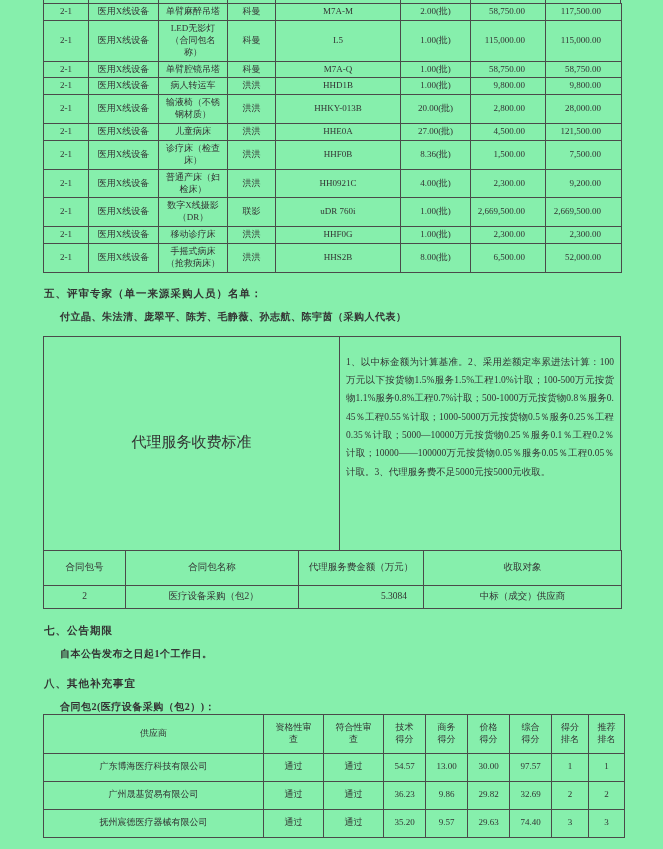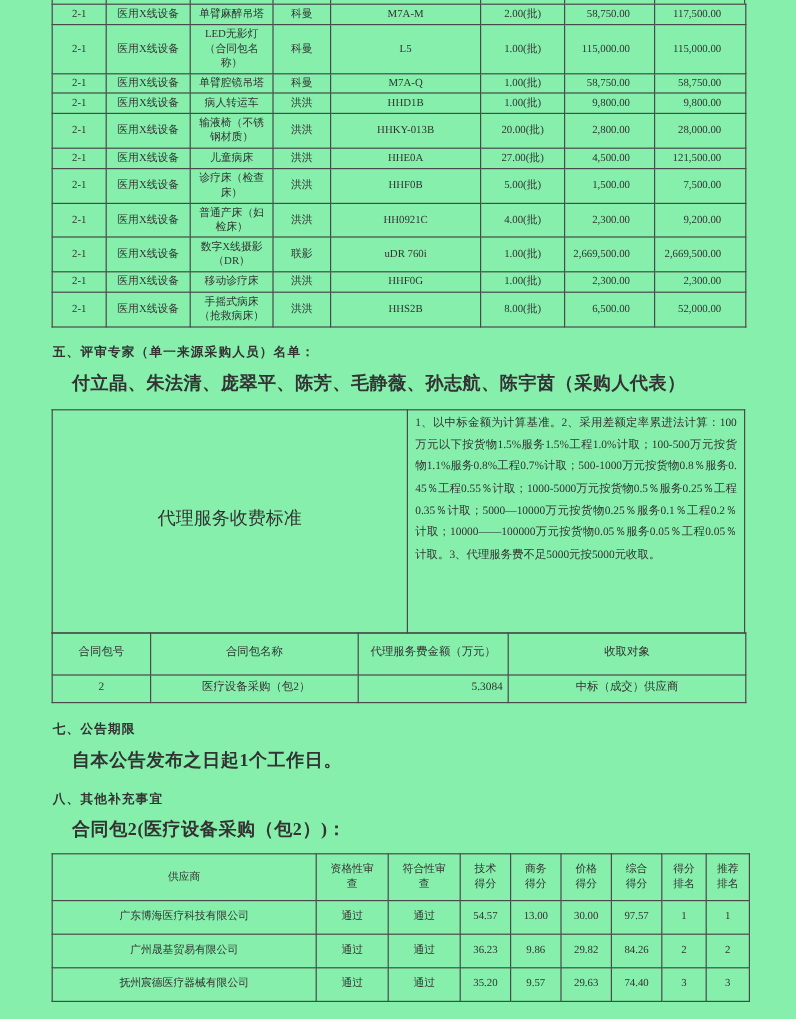--- a/index.html
+++ b/index.html
@@ -12,31 +12,31 @@
         word-break:break-all;overflow:hidden;}
   .t1{width:578px;}
   .t1 td.num{text-align:right;padding-right:20px;}
   .clip-strip{position:relative;width:578px;height:3px;}
   .clip-strip i{position:absolute;top:0;width:1px;height:3px;background:#4a4a4a;}
   h3{font-size:10.5px;font-weight:bold;margin:0;color:#333;letter-spacing:1px;}
   .h5m{margin:14px 0 0 1px;}
   .h6m{margin:17px 0 0 1px;}
   .h7m{margin:15px 0 0 1px;}
   .h8m{margin:16px 0 0 1px;}
-  p.body-line{font-size:15px;font-weight:bold;margin:9px 0 0 17px;letter-spacing:0.5px;}
+  p.body-line{font-size:10px;font-weight:bold;margin:9px 0 0 17px;letter-spacing:0.5px;}
   .t2a{width:578px;margin-top:12px;}
   .t2a .label-cell{width:289px;text-align:center;vertical-align:middle;font-size:15px;}
   .t2a .text-cell{height:181px;vertical-align:top;text-align:justify;font-size:9.5px;
-                  line-height:18.3px;padding:2px 6px;}
+                  line-height:18.3px;padding:16px 6px;}
   .t2b{width:578px;margin-top:-1px;}
   .t2b th{height:30px;font-size:9.5px;}
   .t2b td{height:18px;font-size:9.5px;}
   .t2b td.left{text-align:center;padding-left:6px;}
-  .t2b td.num{text-align:right;padding-right:4px;margin-top:16px;}
-  .t3{width:581px;margin-top:10px;}
+  .t2b td.num{text-align:right;padding-right:16px;margin-top:16px;}
+  .t3{width:581px;}
   .t3 th{height:34px;padding:2px 8px;font-size:9px;}
   .t3 td{height:23px;}
 </style>
 </head>
 <body>
 
 <div class="page">
   <div class="content">
 
     <div class="clip-strip">
@@ -122,21 +122,21 @@
             <td>27.00(批)</td>
             <td class="num">4,500.00</td>
             <td class="num">121,500.00</td>
           </tr>
           <tr>
             <td>2-1</td>
             <td>医用X线设备</td>
             <td>诊疗床（检查床）</td>
             <td>洪洪</td>
             <td>HHF0B</td>
-            <td>5.00(批)</td>
+            <td>8.36(批)</td>
             <td class="num">1,500.00</td>
             <td class="num">7,500.00</td>
           </tr>
           <tr>
             <td>2-1</td>
             <td>医用X线设备</td>
             <td>普通产床（妇检床）</td>
             <td>洪洪</td>
             <td>HH0921C</td>
             <td>4.00(批)</td>
@@ -253,21 +253,21 @@
             <td>1</td>
             <td>1</td>
           </tr>
           <tr>
             <td>广州晟基贸易有限公司</td>
             <td>通过</td>
             <td>通过</td>
             <td>36.23</td>
             <td>9.86</td>
             <td>29.82</td>
-            <td>84.26</td>
+            <td>32.69</td>
             <td>2</td>
             <td>2</td>
           </tr>
           <tr>
             <td>抚州宸德医疗器械有限公司</td>
             <td>通过</td>
             <td>通过</td>
             <td>35.20</td>
             <td>9.57</td>
             <td>29.63</td>

